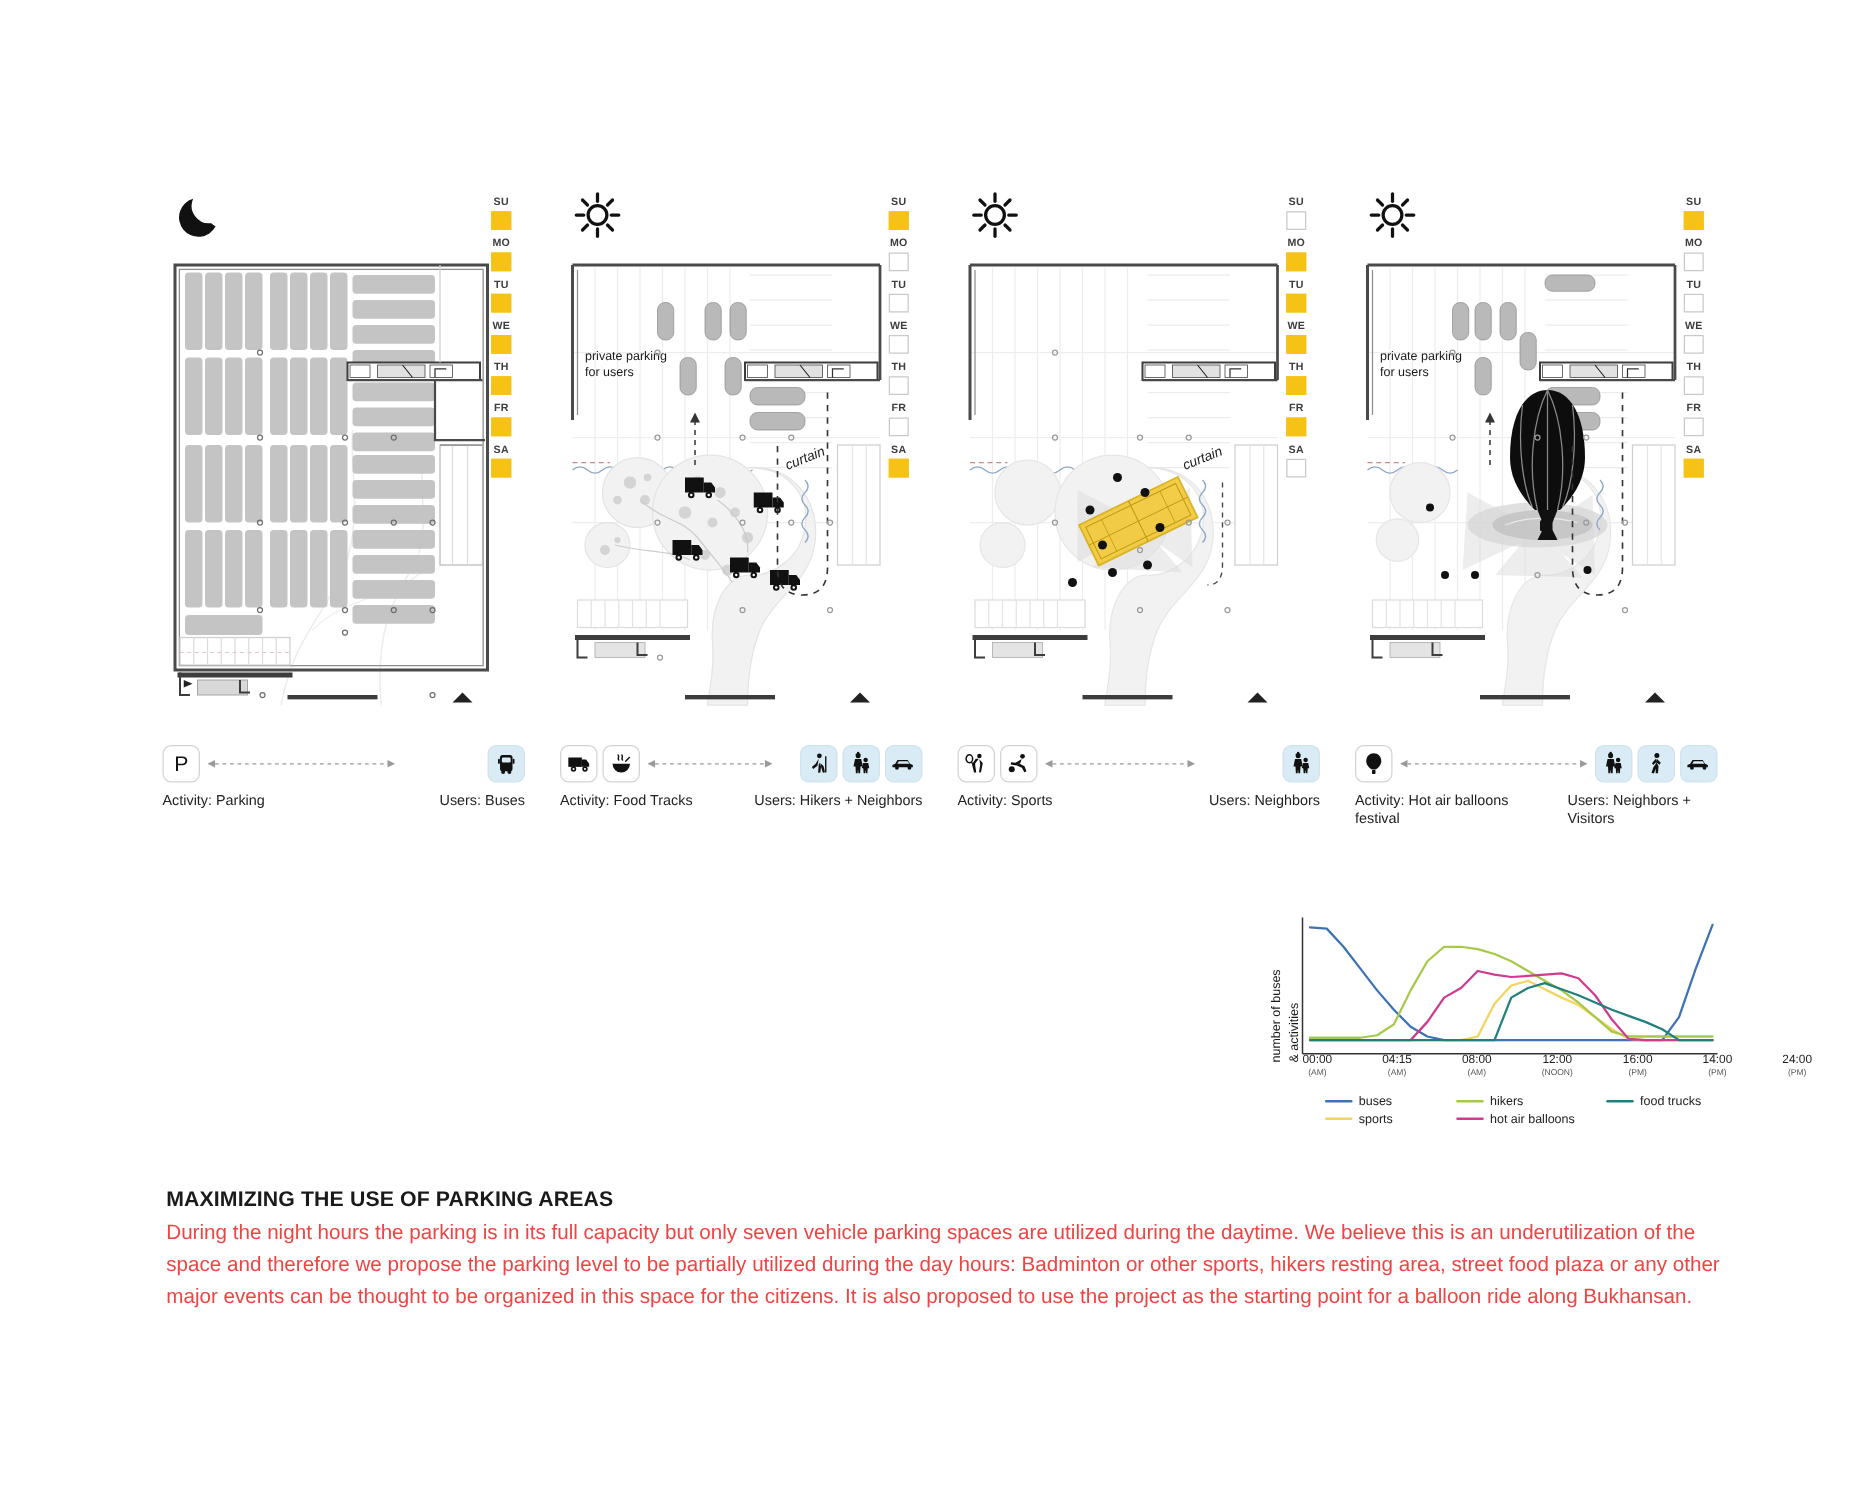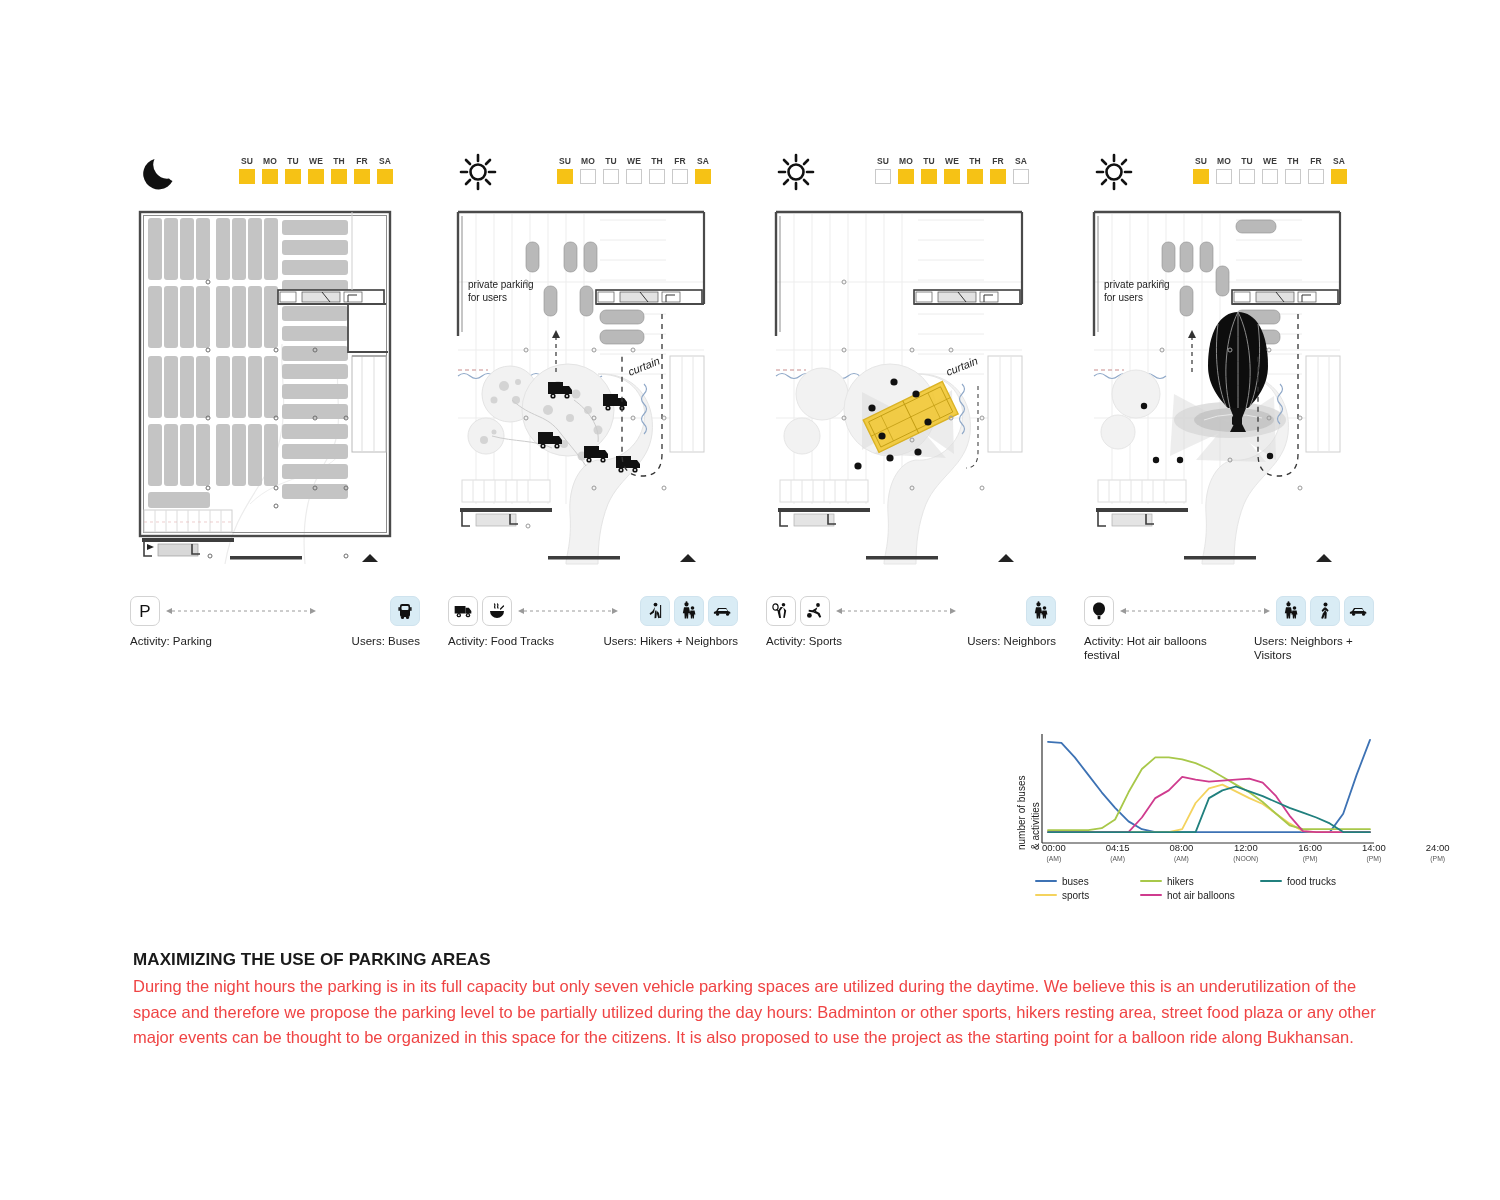--- a/index.html
+++ b/index.html
@@ -14,21 +14,21 @@
   .panels{position:absolute;left:130px;top:148px;width:1250px;height:530px;}
   .panel{position:absolute;top:0;width:280px;height:530px;}
   .panel.p1{left:0;}
   .panel.p2{left:318px;}
   .panel.p3{left:636px;}
   .panel.p4{left:954px;}
 
   
   .phead{position:relative;height:52px;}
   .wx{position:absolute;left:8px;top:2px;width:44px;height:44px;}
-  .week{position:absolute;right:16px;top:8px;display:flex;gap:5px;}
+  .week{position:absolute;right:0;top:8px;display:flex;gap:5px;flex-direction:column;}
   .day{width:18px;text-align:center;}
   .day .dl{font-size:8.5px;letter-spacing:.2px;color:#3d3d3d;line-height:10px;font-weight:600;}
   .day .db{width:16px;height:15px;margin:3px auto 0;border:1px solid #c9c9c9;background:#fff;box-sizing:border-box;}
   .day.on .db{background:#f6c215;border-color:#f6c215;}
 
   
   .plan{position:absolute;left:0;top:56px;width:280px;height:362px;}
   .plan svg{display:block;}
 
   
@@ -48,21 +48,21 @@
   .chartwrap{position:absolute;left:1000px;top:726px;width:380px;height:190px;}
   .ylab{position:absolute;left:2px;top:14px;width:16px;height:110px;}
   .ylab span{display:block;transform:rotate(-90deg);transform-origin:left top;
              position:absolute;left:14px;top:110px;white-space:nowrap;font-size:10px;line-height:12px;}
   .ylab span.l2{left:28px;}
   .plotbox{position:absolute;left:42px;top:8px;width:330px;height:105px;}
   .xticks{position:absolute;left:42px;top:116px;width:330px;display:flex;gap:40px;}
   .xt{flex:1;text-align:center;}
   .xt .t1{font-size:9.5px;color:#222;line-height:12px;}
   .xt .t2{font-size:6.8px;color:#555;line-height:9px;}
-  .clegend{position:absolute;left:35px;top:148px;width:330px;
+  .clegend{position:absolute;left:60px;top:148px;width:330px;
            display:grid;grid-template-columns:105px 120px 105px;grid-auto-rows:14px;}
   .ci{display:flex;align-items:center;gap:5px;font-size:10px;color:#222;}
   .swatch{width:22px;height:2.5px;border-radius:1px;flex:none;}
 
   
   .txt{position:absolute;left:133px;top:950px;width:1270px;}
   .txt h1{margin:0 0 4px 0;font-size:17px;font-weight:bold;letter-spacing:.1px;}
   .txt p{margin:0;font-size:16.5px;line-height:25.5px;color:#ef4444;font-weight:300;}
 </style>
 </head>

